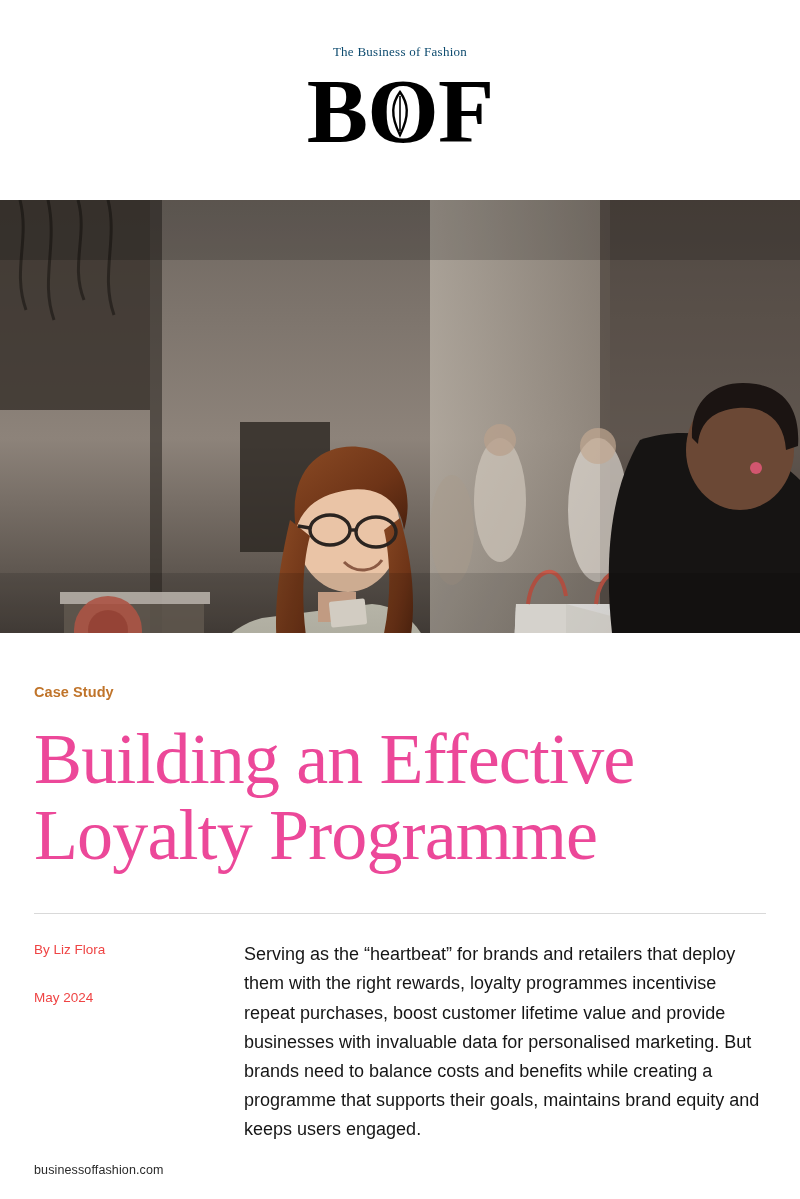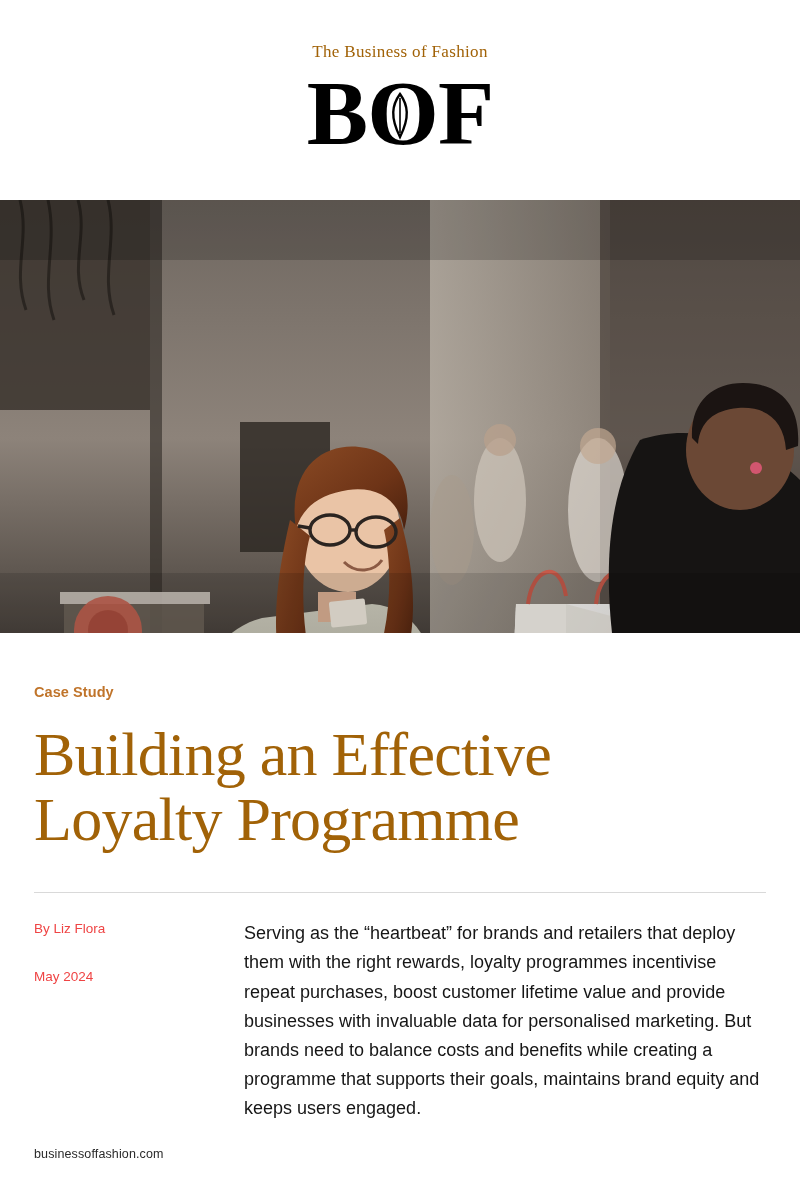--- a/index.html
+++ b/index.html
@@ -21,23 +21,23 @@
   .masthead {
     height: 200px;
     display: flex;
     flex-direction: column;
     align-items: center;
     justify-content: center;
     background: #ffffff;
   }
   .masthead-kicker {
     font-family: "Liberation Serif", serif;
-    font-size: 17px;
+    font-size: 13px;
     letter-spacing: 0.02em;
-    color: #a16207;
+    color: #0c4a6e;
     margin-bottom: 8px;
   }
   .masthead-logo {
     font-family: "Liberation Serif", serif;
     font-weight: 700;
     font-size: 92px;
     line-height: 0.95;
     letter-spacing: -0.01em;
     color: #000000;
     position: relative;
@@ -69,24 +69,24 @@
   }
   .kicker {
     font-size: 14.5px;
     font-weight: 700;
     color: #c0742a;
     letter-spacing: 0.005em;
     margin-bottom: 22px;
   }
   .headline {
     font-family: "Liberation Serif", serif;
-    font-size: 62px;
+    font-size: 72px;
     line-height: 1.05;
     letter-spacing: -0.012em;
-    color: #a16207;
+    color: #ec4899;
     font-weight: 400;
   }
   .headline .line2 { display: block; }
   .divider {
     margin: 40px 0 0 0;
     border: none;
     border-top: 1px solid #d9d9d9;
   }
   .meta-row {
     display: flex;
@@ -109,21 +109,21 @@
     line-height: 1.62;
     color: #161616;
     max-width: 546px;
     margin-left: 24px;
   }
 
   
   .footer {
     position: absolute;
     left: 34px;
-    bottom: 38px;
+    bottom: 22px;
     font-size: 12.5px;
     color: #2a2a2a;
     letter-spacing: 0.01em;
   }
 </style>
 </head>
 <body>
 
 <div class="page">
 

